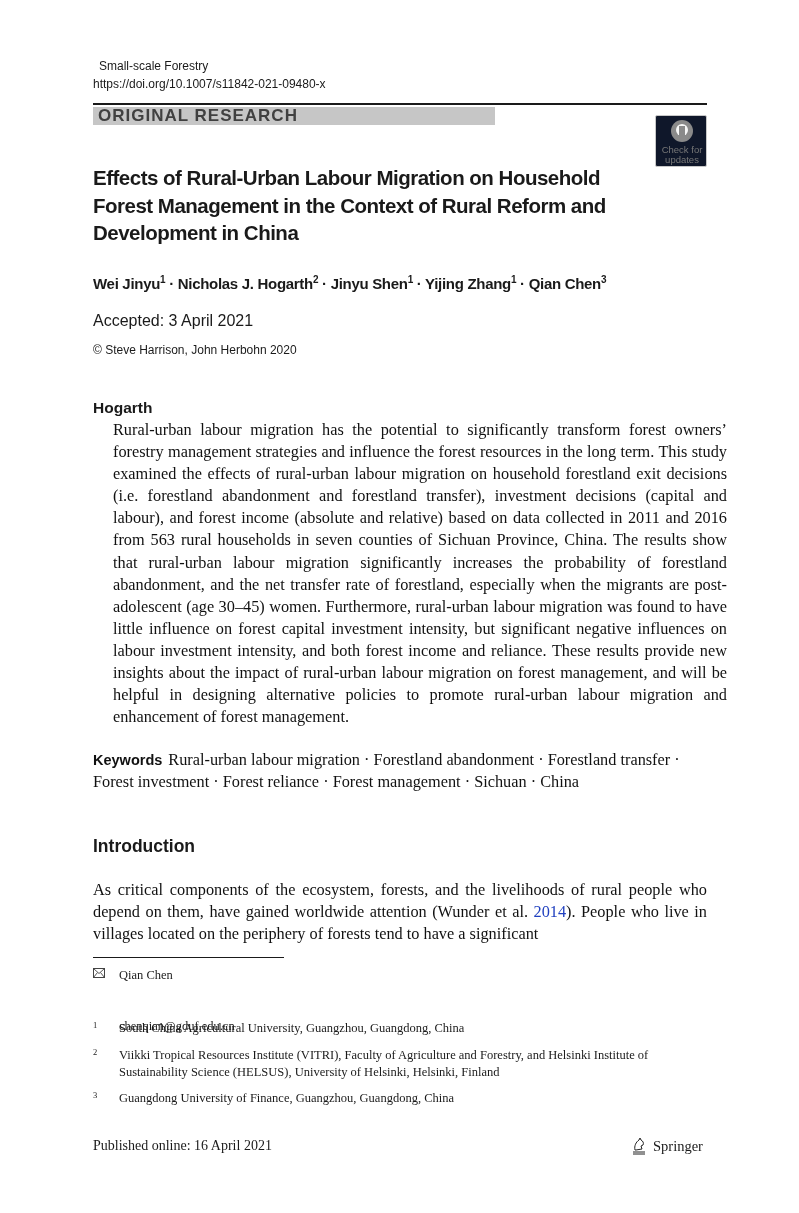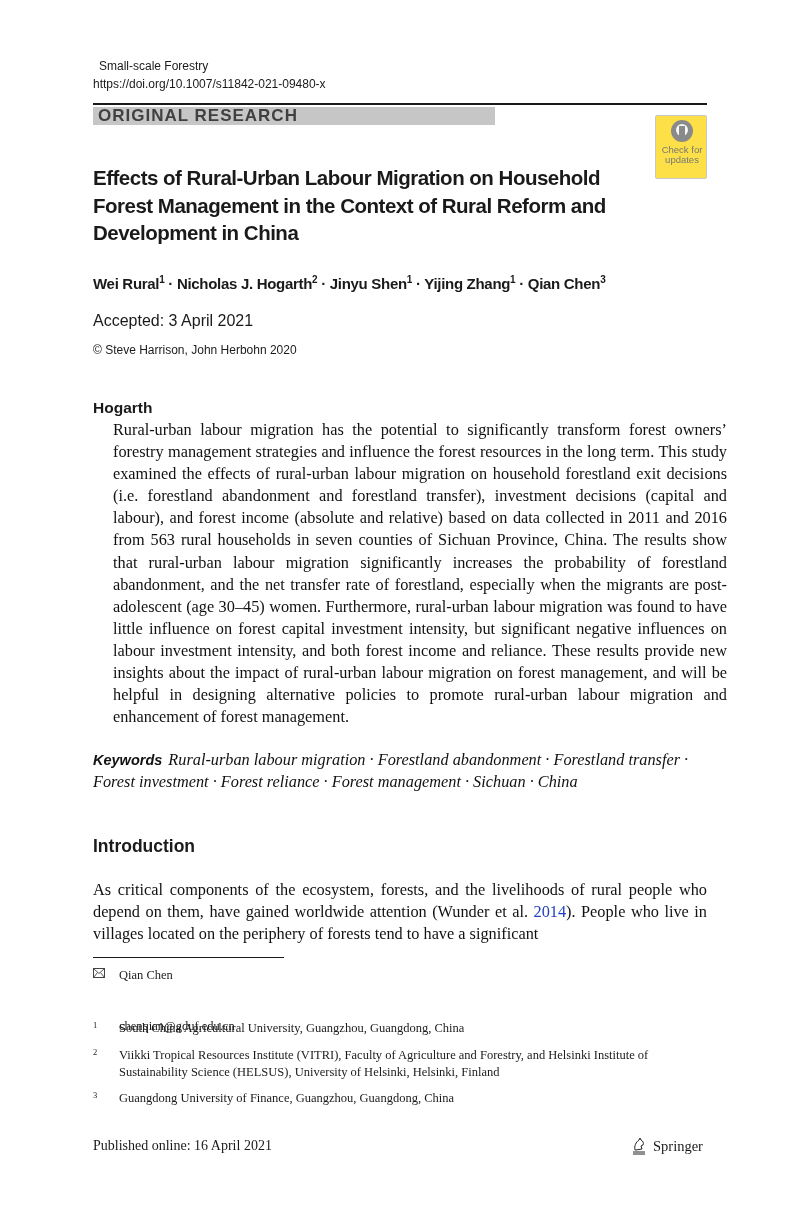--- a/index.html
+++ b/index.html
@@ -7,36 +7,36 @@
   .sans { font-family: "Liberation Sans", "DejaVu Sans", sans-serif; }
   .serif { font-family: "Liberation Serif", "DejaVu Serif", serif; }
   .abs { position: absolute; }
 
   #journal { left: 93px; top: 58px; font-size: 12px; line-height: 17px; margin-left: 6px; }
   #doi { left: 93px; top: 76px; font-size: 12px; line-height: 17px; }
   #top-rule { left: 93px; top: 103px; width: 614px; height: 2px; background: #1a1a1a; }
   #category-bar { left: 93px; top: 107px; width: 402px; height: 18px; background: #c6c6c6; }
   #category-label { left: 98px; top: 107px; font-size: 17px; line-height: 18px; font-weight: bold; letter-spacing: 1px; color: #404040; }
 
-  #check-updates { left: 655px; top: 115px; width: 52px; height: 64px; border: 1px solid #c8c8c8; border-radius: 2px; background: #fde047; box-sizing: border-box; }
+  #check-updates { left: 655px; top: 115px; width: 52px; height: 52px; border: 1px solid #c8c8c8; border-radius: 2px; background: #0f172a; box-sizing: border-box; }
   #check-updates .circle { position: absolute; left: 15px; top: 4px; width: 22px; height: 22px; border-radius: 50%; background: #8a8a8a; }
   #check-updates .circle-inner { position: absolute; left: 20px; top: 8px; width: 12px; height: 12px; border-radius: 50%; background: #f7f7f7; }
   #check-updates .bookmark { position: absolute; left: 23px; top: 10px; width: 6px; height: 11px; background: #8a8a8a; }
   #check-updates .cu-text { position: absolute; left: 0; width: 52px; text-align: center; font-size: 9.5px; line-height: 10px; color: #777; }
 
   #title { left: 93px; top: 164px; width: 540px; font-size: 20.5px; line-height: 27.5px; font-weight: bold; letter-spacing: -0.5px; color: #1a1a1a; }
   #authors { left: 93px; top: 274px; font-size: 15px; line-height: 20px; font-weight: bold; letter-spacing: -0.3px; }
   #authors sup { font-size: 10px; vertical-align: 6px; line-height: 0; }
   #accepted { left: 93px; top: 312px; font-size: 16px; line-height: 17px; }
   #copyright { left: 93px; top: 342px; font-size: 12px; line-height: 17px; }
 
   #abstract-heading { left: 93px; top: 398px; font-size: 15.5px; line-height: 20px; font-weight: bold; }
   #abstract-body { left: 93px; top: 419px; width: 614px; font-size: 16.3px; line-height: 22.1px; text-align: justify; color: #111; margin-left: 20px; }
 
-  #keywords { left: 93px; top: 749px; width: 614px; font-size: 16.3px; line-height: 22.1px; color: #111; font-style: italic; }
+  #keywords { left: 93px; top: 749px; width: 614px; font-size: 16.3px; line-height: 22.1px; color: #111; }
   #keywords-label { font-family: "Liberation Sans", "DejaVu Sans", sans-serif; font-weight: bold; font-size: 14.5px; margin-right: 6px; }
 
   #intro-heading { left: 93px; top: 835px; font-size: 17.5px; line-height: 22px; font-weight: bold; }
   #intro-body { left: 93px; top: 879px; width: 614px; font-size: 16.3px; line-height: 22.1px; text-align: justify; color: #111; }
   .cite-link { color: #1f3fbf; text-decoration: none; }
 
   #footnote-rule { left: 93px; top: 957px; width: 191px; height: 1px; background: #1a1a1a; }
   #email-icon { left: 93px; top: 968px; width: 12px; height: 10px; }
   #corr-name { left: 119px; top: 967px; font-size: 12.5px; line-height: 16px; }
   #corr-email { left: 119px; top: 986px; font-size: 12.5px; line-height: 16px; margin-top: 32px; }
@@ -61,21 +61,21 @@
   <div class="circle"></div>
   <div class="circle-inner"></div>
   <div class="bookmark"></div>
   <div class="cu-text" style="top:29px">Check for</div>
   <div class="cu-text" style="top:39px">updates</div>
 </div>
 
 <div class="abs sans" id="title">Effects of Rural-Urban Labour Migration on Household Forest Management in the Context of Rural Reform and Development in China</div>
 
 <div class="abs sans" id="authors">
-  <span>Wei Rural</span><sup>1</sup><span> · </span><span>Nicholas J. Hogarth</span><sup>2</sup><span> · </span><span>Jinyu Shen</span><sup>1</sup><span> · </span><span>Yijing Zhang</span><sup>1</sup><span> · </span><span>Qian Chen</span><sup>3</sup>
+  <span>Wei Jinyu</span><sup>1</sup><span> · </span><span>Nicholas J. Hogarth</span><sup>2</sup><span> · </span><span>Jinyu Shen</span><sup>1</sup><span> · </span><span>Yijing Zhang</span><sup>1</sup><span> · </span><span>Qian Chen</span><sup>3</sup>
 </div>
 
 <div class="abs sans" id="accepted">Accepted: 3 April 2021</div>
 <div class="abs sans" id="copyright">© Steve Harrison, John Herbohn 2020</div>
 
 <div class="abs sans" id="abstract-heading">Hogarth</div>
 <div class="abs serif" id="abstract-body">Rural-urban labour migration has the potential to significantly transform forest owners’ forestry management strategies and influence the forest resources in the long term. This study examined the effects of rural-urban labour migration on household forestland exit decisions (i.e. forestland abandonment and forestland transfer), investment decisions (capital and labour), and forest income (absolute and relative) based on data collected in 2011 and 2016 from 563 rural households in seven counties of Sichuan Province, China. The results show that rural-urban labour migration significantly increases the probabil­ity of forestland abandonment, and the net transfer rate of forestland, especially when the migrants are post-adolescent (age 30–45) women. Furthermore, rural-urban labour migration was found to have little influence on forest capital investment intensity, but significant negative influences on labour investment intensity, and both forest income and reliance. These results provide new insights about the impact of rural-urban labour migration on forest management, and will be helpful in designing alternative policies to promote rural-urban labour migration and enhancement of forest management.</div>
 
 <div class="abs serif" id="keywords">
   <span id="keywords-label">Keywords</span><span>Rural-urban labour migration · Forestland abandonment · Forestland transfer · Forest investment · Forest reliance · Forest management · Sichuan · China</span>

